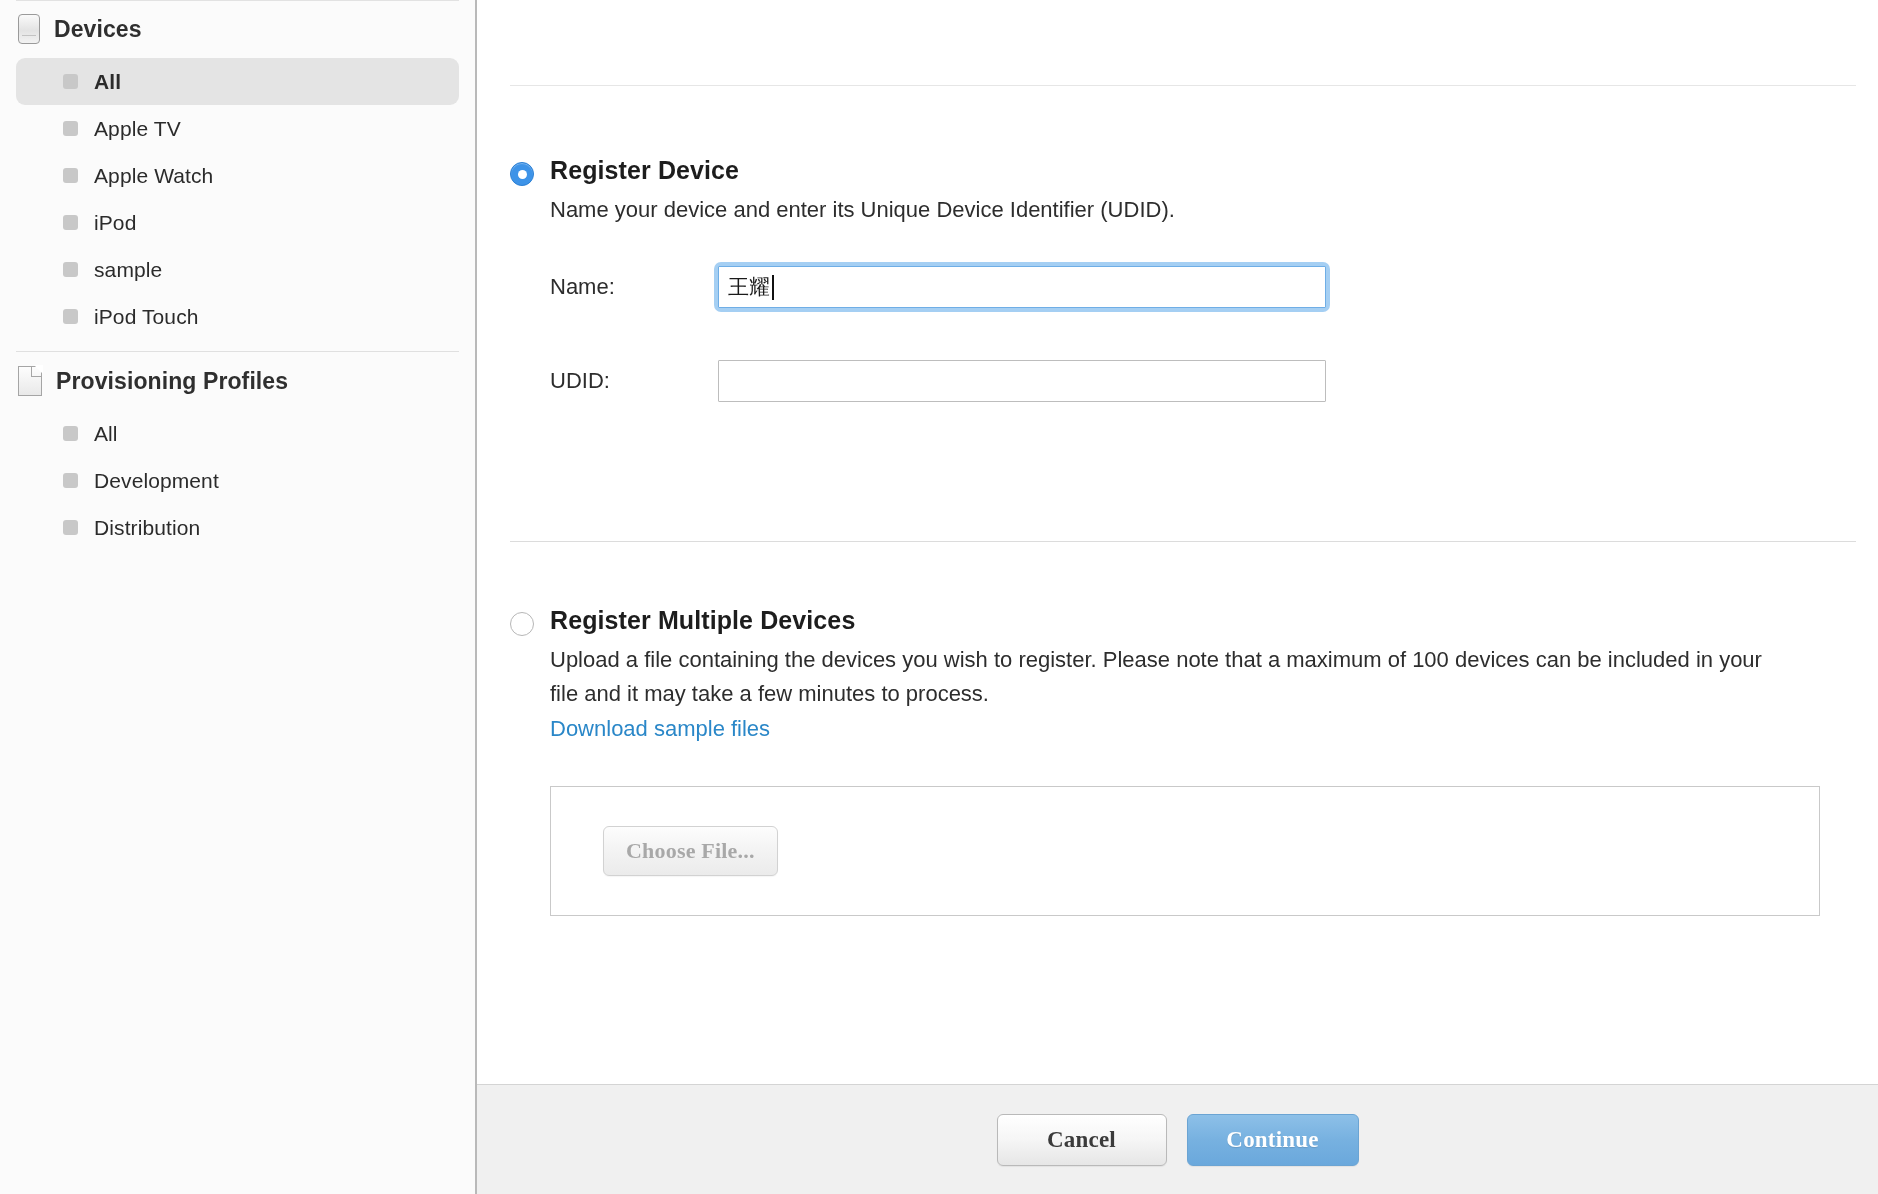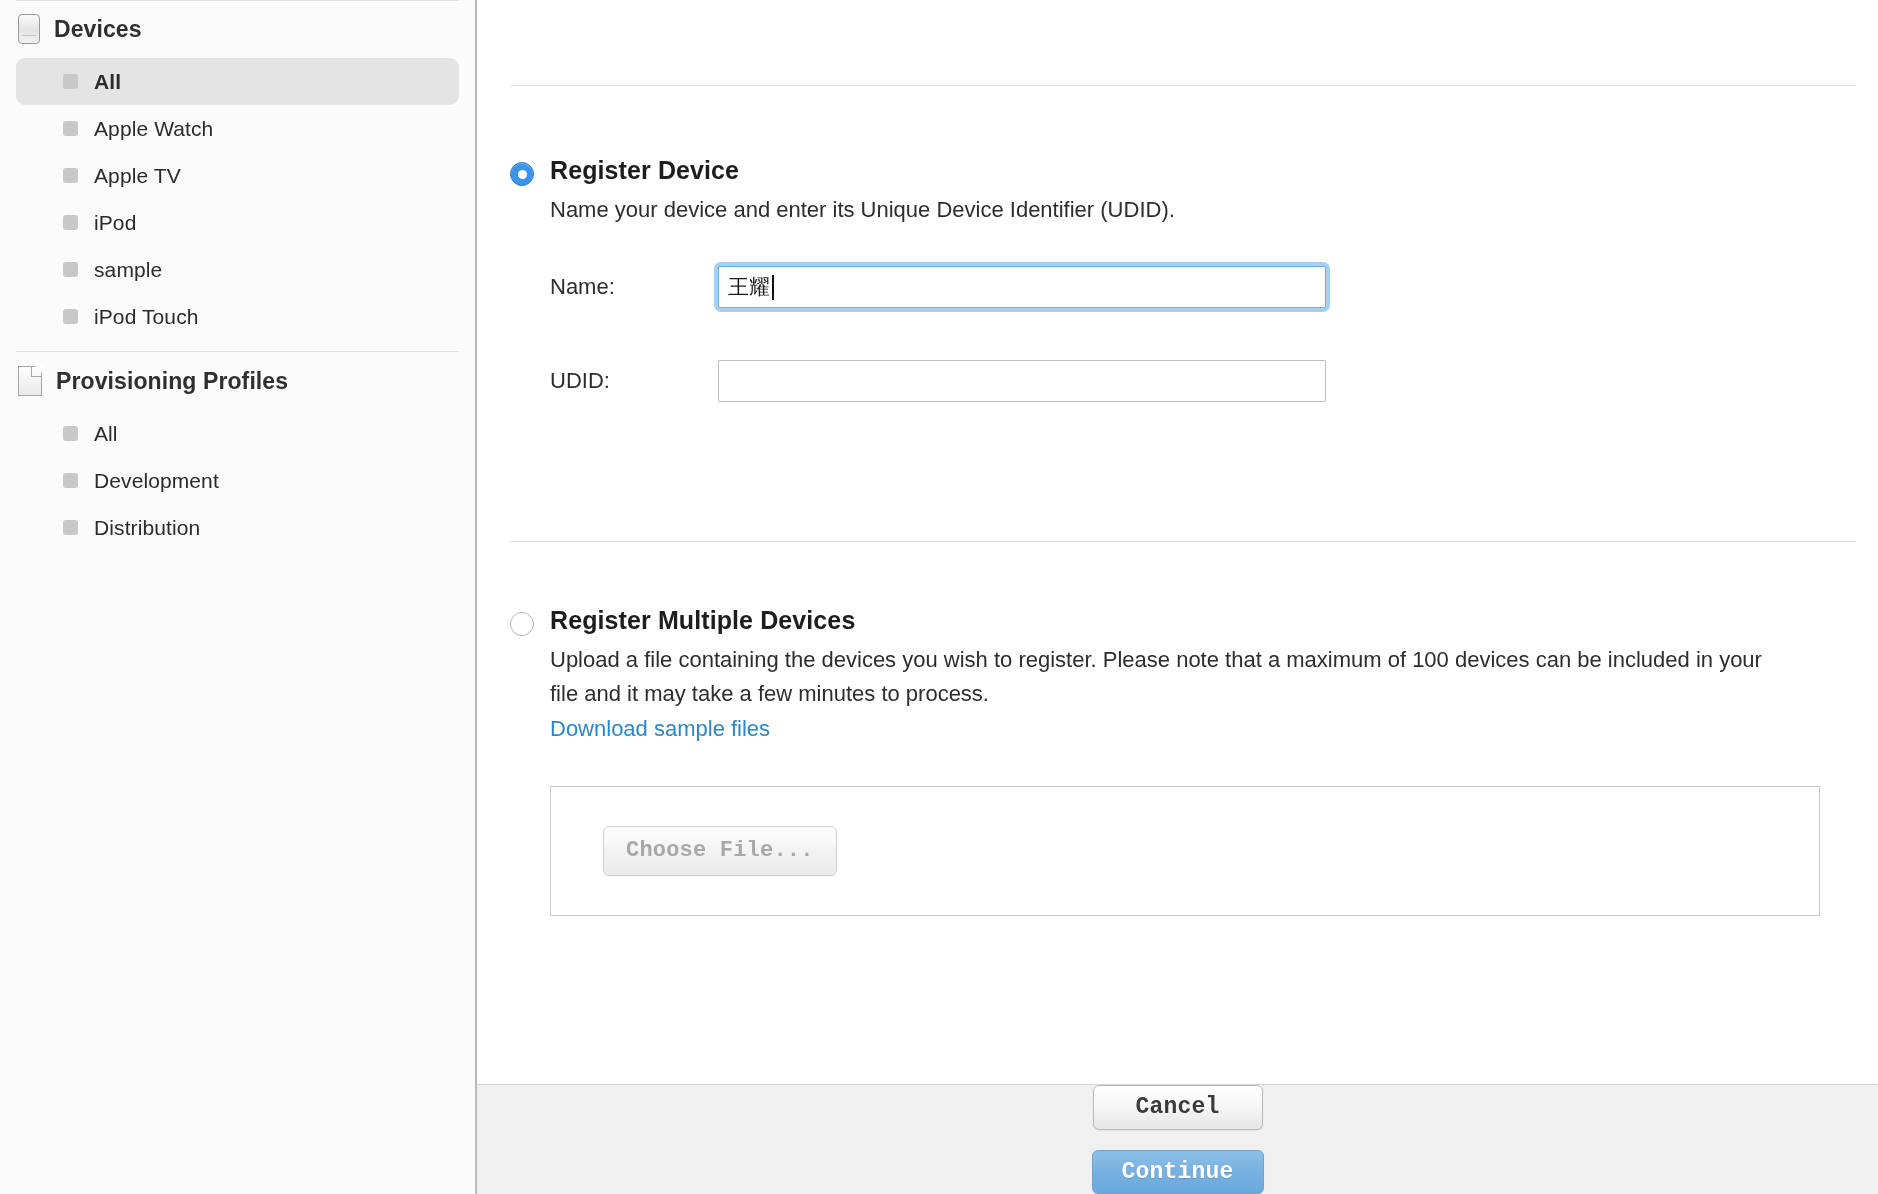--- a/index.html
+++ b/index.html
@@ -285,21 +285,21 @@
     margin-left: 40px;
     height: 130px;
     border: 1px solid #c9c9c9;
     background: #ffffff;
     display: flex;
     align-items: center;
     padding-left: 52px;
     width: 1270px;
   }
   .btn {
-    font-family: Liberation Mono, monospace;
+    font-family: Liberation Serif, serif;
     border-radius: 6px;
     cursor: default;
     font-weight: bold;
     letter-spacing: 0.2px;
   }
   .btn-choose {
     height: 50px;
     padding: 0 22px;
     font-size: 22px;
     color: #a8a8a8;
@@ -312,21 +312,20 @@
   #footer {
     position: absolute;
     left: 0; right: 0; bottom: 0;
     height: 110px;
     background: #f0f0f0;
     border-top: 1px solid #d4d4d4;
     display: flex;
     align-items: center;
     justify-content: center;
     gap: 20px;
-    flex-direction: column;
   }
   .btn-cancel {
     width: 170px;
     height: 52px;
     font-size: 23px;
     color: #3b3b3b;
     background: linear-gradient(to bottom, #ffffff 0%, #f6f6f6 48%, #e6e6e6 100%);
     border: 1px solid #b9b9b9;
     box-shadow: 0 1px 1px rgba(0,0,0,0.06);
   }
@@ -353,25 +352,25 @@
       <span class="icon-device"></span>
       <span class="group-title">Devices</span>
     </div>
 
     <div class="side-item selected">
       <span class="bullet"></span>
       <span class="side-label">All</span>
     </div>
     <div class="side-item">
       <span class="bullet"></span>
+      <span class="side-label">Apple TV</span>
+    </div>
+    <div class="side-item">
+      <span class="bullet"></span>
       <span class="side-label">Apple Watch</span>
-    </div>
-    <div class="side-item">
-      <span class="bullet"></span>
-      <span class="side-label">Apple TV</span>
     </div>
     <div class="side-item">
       <span class="bullet"></span>
       <span class="side-label">iPod</span>
     </div>
     <div class="side-item">
       <span class="bullet"></span>
       <span class="side-label">sample</span>
     </div>
     <div class="side-item">

